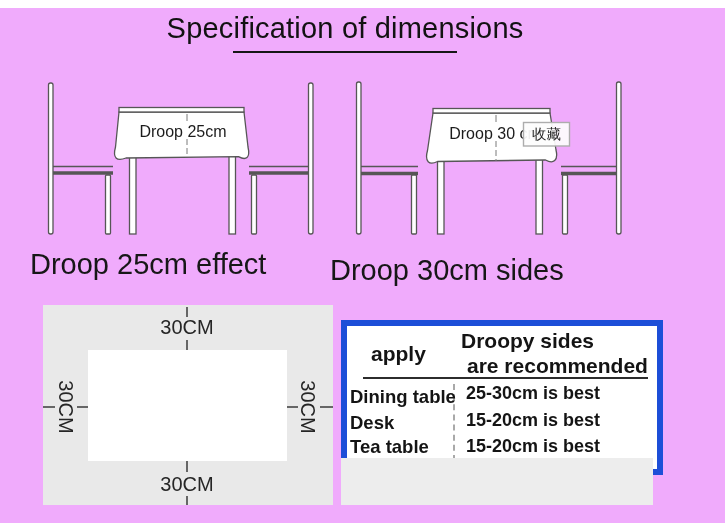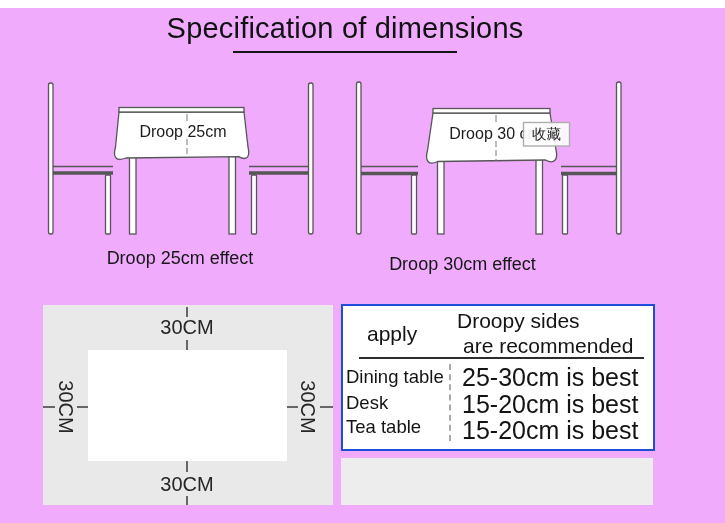--- a/index.html
+++ b/index.html
@@ -6,40 +6,40 @@
   .canvas {
     position:relative; width:725px; height:523px; background:#f0abfc;
     font-family:"Liberation Sans","DejaVu Sans",sans-serif; color:#1c1c1c; overflow:hidden;margin-top:8px;
   }
   .abs { position:absolute; }
   .page-title {
     left:0; top:4px; width:690px; text-align:center;
     font-size:29px; font-weight:500; letter-spacing:0.2px; color:#121212;
   }
   .title-underline { left:233px; top:43px; width:224px; height:2px; background:#161616; }
-  .caption { text-align:center; font-size:18px; color:#171717; }
+  .caption { font-size:29px; color:#171717; }
   .caption-left  { left:30px;  top:240px; width:300px; }
   .caption-right { left:330px; top:246px; width:265px; }
   svg text { font-family:"Liberation Sans","DejaVu Sans",sans-serif; }
 
   
   .rec-table {
-    left:341px; top:296px; width:310px; height:143px;
-    border:2px solid #1d4ed8; background:#ffffff;
+    left:341px; top:312px; width:310px; height:143px;
+    border:6px solid #1d4ed8; background:#ffffff;font-weight:bold;
   }
   .rec-apply  { left:24px; top:16px; font-size:21px; color:#141414; }
   .rec-h1     { left:114px; top:3px;  font-size:21px; color:#141414; }
   .rec-h2     { left:120px; top:28px; font-size:21px; color:#141414; }
   .rec-underline { left:16px; top:51px; width:285px; height:2px; background:#2c2c2c; }
   .rec-divider {
     left:106px; top:58px; height:77px; width:0;
     border-left:2px dashed #a9a9a9;
   }
   .rec-row-item  { position:absolute; left:3px;   font-size:18.5px; color:#141414; white-space:nowrap;text-align:right; }
-  .rec-row-value { position:absolute; left:119px; font-size:25px;   color:#141414; white-space:nowrap; }
+  .rec-row-value { position:absolute; left:119px; font-size:18px;   color:#141414; white-space:nowrap; }
   .bottom-strip { left:341px; top:450px; width:312px; height:47px; background:#ededed; }
 </style>
 </head>
 <body>
 
 <div class="canvas">
 
   <div class="abs page-title">Specification of dimensions</div>
   <div class="abs title-underline"></div>
 
@@ -100,21 +100,21 @@
     </g>
     <text x="495" y="131" text-anchor="middle" font-size="16" fill="#1c1c1c">Droop 30 cm</text>
 
     <g>
       <rect x="523.5" y="114.5" width="46" height="23.5" fill="#fdfdfd" fill-opacity="0.93" stroke="#adadad" stroke-width="1.4"></rect>
       <text x="546.5" y="131" text-anchor="middle" font-size="14.5" fill="#222222">收藏</text>
     </g>
   </svg>
 
   <div class="abs caption caption-left">Droop 25cm effect</div>
-  <div class="abs caption caption-right">Droop 30cm effect</div>
+  <div class="abs caption caption-right">Droop 30cm sides</div>
 
   <svg class="abs" style="left:43px;top:297px;" width="290" height="200" viewBox="0 0 290 200">
     <rect x="0" y="0" width="290" height="200" fill="#e9e9e9"></rect>
     <rect x="45" y="45" width="199" height="111" fill="#ffffff"></rect>
     <g stroke="#2e2e2e" stroke-width="1.4">
       <line x1="144" y1="2" x2="144" y2="12"></line>
       <line x1="144" y1="35" x2="144" y2="45"></line>
       <line x1="144" y1="156" x2="144" y2="167"></line>
       <line x1="144" y1="191" x2="144" y2="200"></line>
       <line x1="0" y1="102" x2="12" y2="102"></line>

